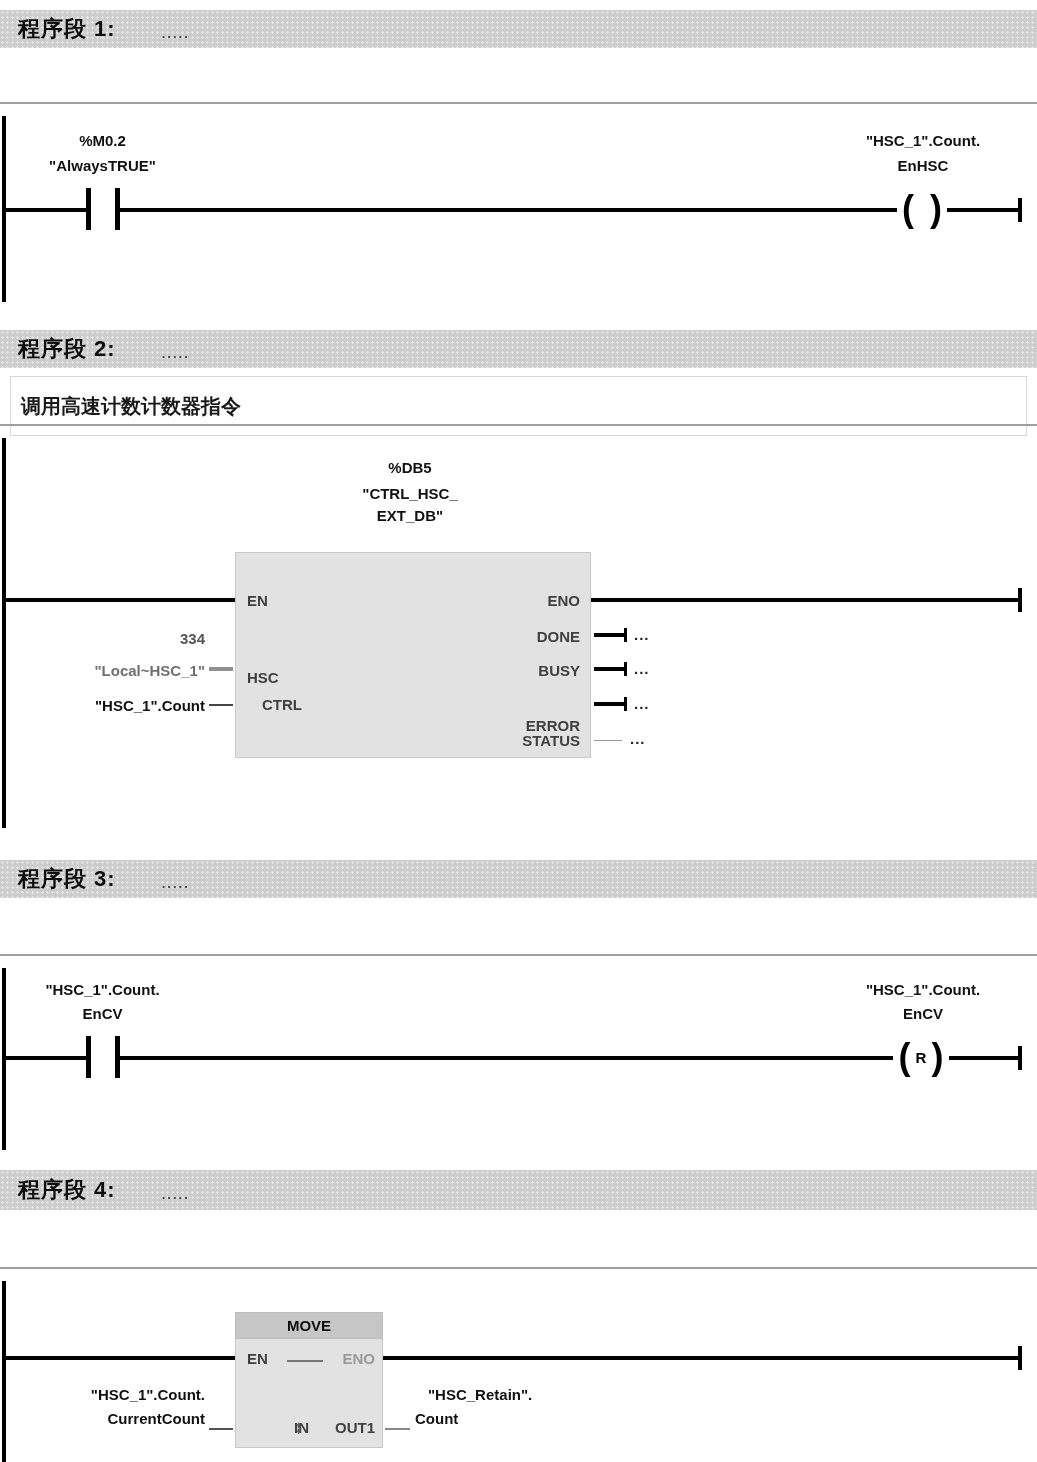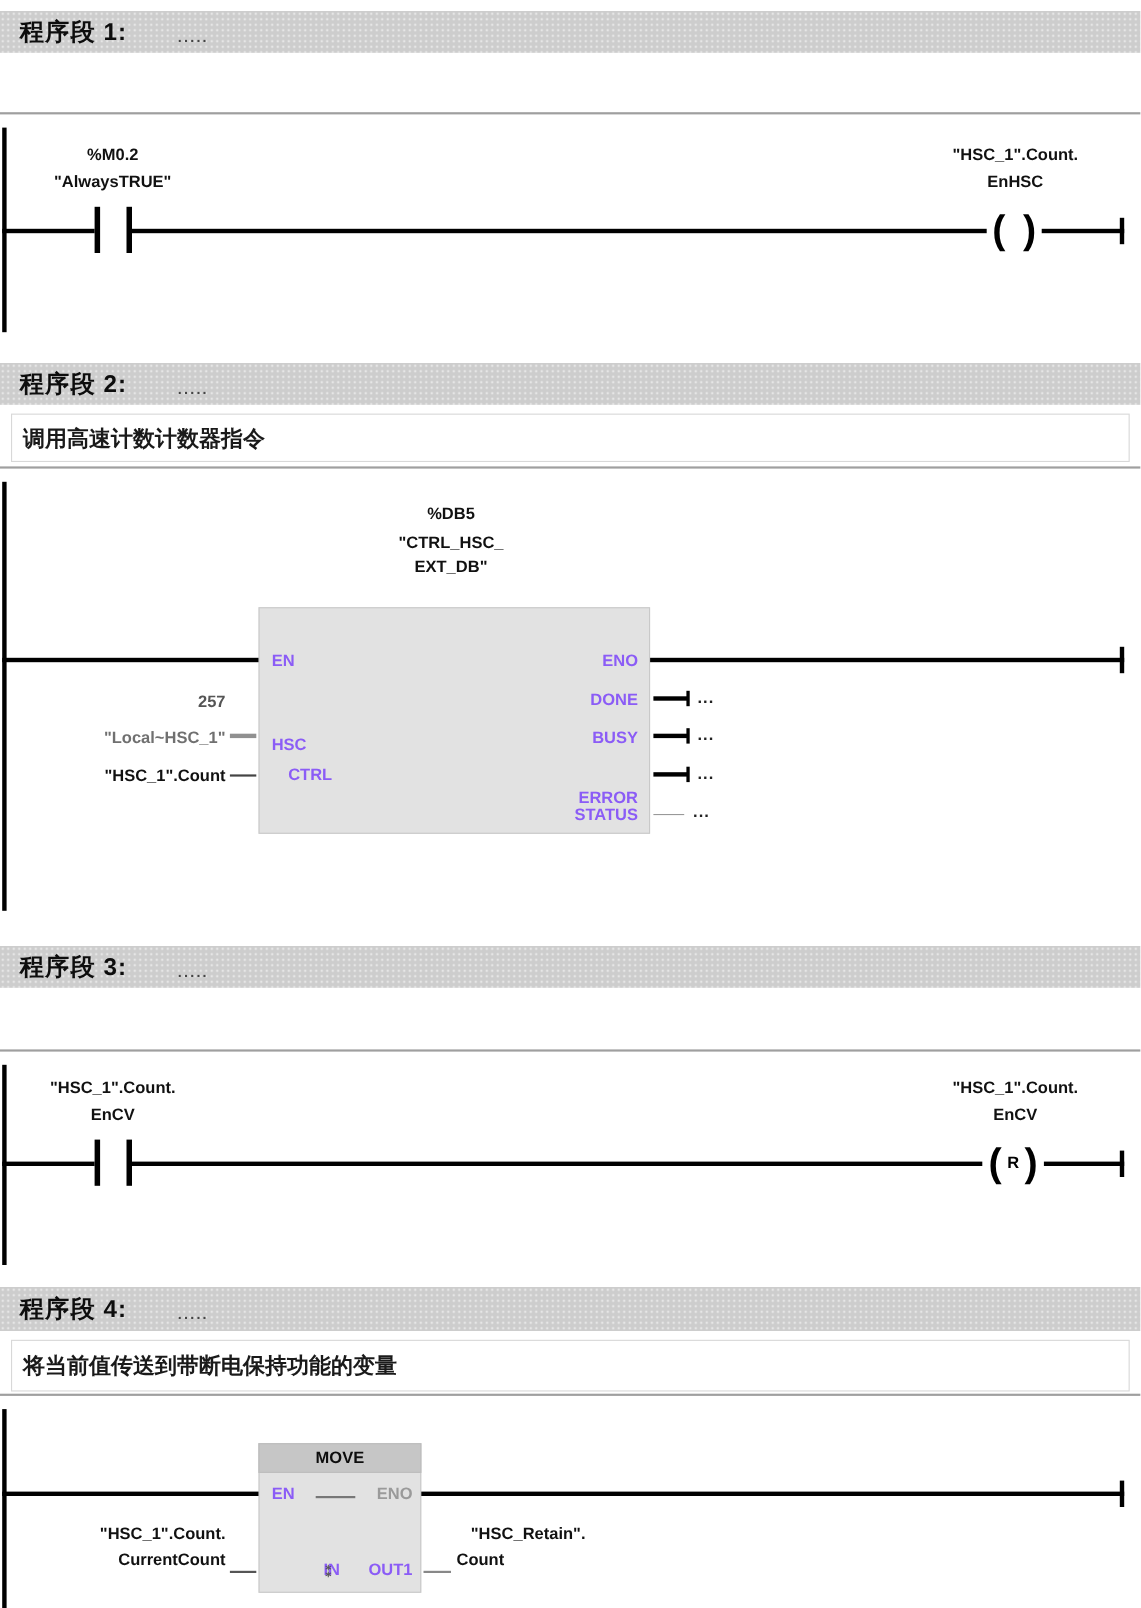--- a/index.html
+++ b/index.html
@@ -35,21 +35,21 @@
   .coil .letter{font-size:15px;font-weight:700;padding:0 5px;color:#000;}
   .coil .gap{width:16px;}
   .lbl{position:absolute;font-size:15px;font-weight:700;color:#111;line-height:20px;white-space:nowrap;}
   .lbl.c{text-align:center;} .lbl.r{text-align:right;} 
   .gray{color:#707070;} .dgray{color:#555;}
   .blk{position:absolute;background:#e2e2e2;border:1px solid #c9c9c9;box-sizing:border-box;}
   .blkhdr{
     position:absolute;background:#c6c6c6;box-sizing:border-box;border:1px solid #bdbdbd;
     display:flex;align-items:center;justify-content:center;font-size:15px;font-weight:700;color:#0d0d0d;
   }
-  .pin{position:absolute;font-size:15px;font-weight:700;color:#8b5cf6;white-space:nowrap;}
+  .pin{position:absolute;font-size:15px;font-weight:700;color:#404040;white-space:nowrap;}
   .pin.r{text-align:right;}
   .dash{position:absolute;}
   .outdots{position:absolute;font-size:15px;font-weight:700;color:#222;letter-spacing:1px;}
   .otick{position:absolute;width:3px;height:14px;background:#000;}
   .addicon{position:absolute;font-size:14px;font-weight:700;color:#555;}
 </style>
 </head>
 <body>
 
 <div id="stage">
@@ -76,21 +76,21 @@
   <div class="coil" style="left:897px;top:186px;width:50px;height:46px;">
     <span class="paren">(</span>
     <span class="gap"></span>
     <span class="paren">)</span>
   </div>
 
   <div class="hdr" style="top:330px;">
     <span class="ttl">程序段 2:</span>
     <span class="dots">.....</span>
   </div>
-  <div class="cmt" style="top:376px;height:44px;">
+  <div class="cmt" style="top:376px;height:60px;">
     <span>调用高速计数计数器指令</span>
   </div>
   <div class="sep" style="top:424px;"></div>
 
   <div class="rail" style="top:438px;height:390px;"></div>
 
   <div class="lbl c" style="left:310px;top:458px;width:200px;">%DB5</div>
   <div class="lbl c" style="left:310px;top:484px;width:200px;">"CTRL_HSC_</div>
   <div class="lbl c" style="left:310px;top:506px;width:200px;">EXT_DB"</div>
 
@@ -102,21 +102,21 @@
 
   <div class="pin" style="left:247px;top:592px;">EN</div>
   <div class="pin r" style="left:450px;top:592px;width:130px;">ENO</div>
   <div class="pin" style="left:247px;top:669px;">HSC</div>
   <div class="pin" style="left:262px;top:696px;">CTRL</div>
   <div class="pin r" style="left:440px;top:628px;width:140px;">DONE</div>
   <div class="pin r" style="left:440px;top:662px;width:140px;">BUSY</div>
   <div class="pin r" style="left:440px;top:697px;width:140px;margin-top:20px;">ERROR</div>
   <div class="pin r" style="left:440px;top:732px;width:140px;">STATUS</div>
 
-  <div class="lbl r dgray" style="left:15px;top:629px;width:190px;">257</div>
+  <div class="lbl r dgray" style="left:15px;top:629px;width:190px;">334</div>
   <div class="lbl r gray" style="left:15px;top:661px;width:190px;">"Local~HSC_1"</div>
   <div class="lbl r" style="left:15px;top:696px;width:190px;">"HSC_1".Count</div>
   <div class="dash" style="left:209px;top:667px;width:24px;height:4px;background:#909090;"></div>
   <div class="dash" style="left:209px;top:704px;width:24px;height:2px;background:#444;"></div>
 
   <div class="dash" style="left:594px;top:633px;width:32px;height:4px;background:#000;"></div>
   <div class="otick" style="left:624px;top:628px;"></div>
   <div class="outdots" style="left:634px;top:626px;">...</div>
 
   <div class="dash" style="left:594px;top:667px;width:32px;height:4px;background:#000;"></div>
@@ -152,23 +152,20 @@
   <div class="coil" style="left:893px;top:1034px;width:56px;height:46px;">
     <span class="paren">(</span>
     <span class="letter">R</span>
     <span class="paren">)</span>
   </div>
 
   <div class="hdr" style="top:1170px;height:40px;">
     <span class="ttl">程序段 4:</span>
     <span class="dots">.....</span>
   </div>
-  <div class="cmt" style="top:1218px;height:47px;">
-    <span>将当前值传送到带断电保持功能的变量</span>
-  </div>
   <div class="sep" style="top:1267px;"></div>
 
   <div class="rail" style="top:1281px;height:181px;"></div>
 
   <div class="blk" style="left:235px;top:1312px;width:148px;height:136px;"></div>
   <div class="blkhdr" style="left:235px;top:1312px;width:148px;height:27px;">
     <span>MOVE</span>
   </div>
 
   <div class="hline" style="left:2px;top:1356px;width:233px;"></div>

